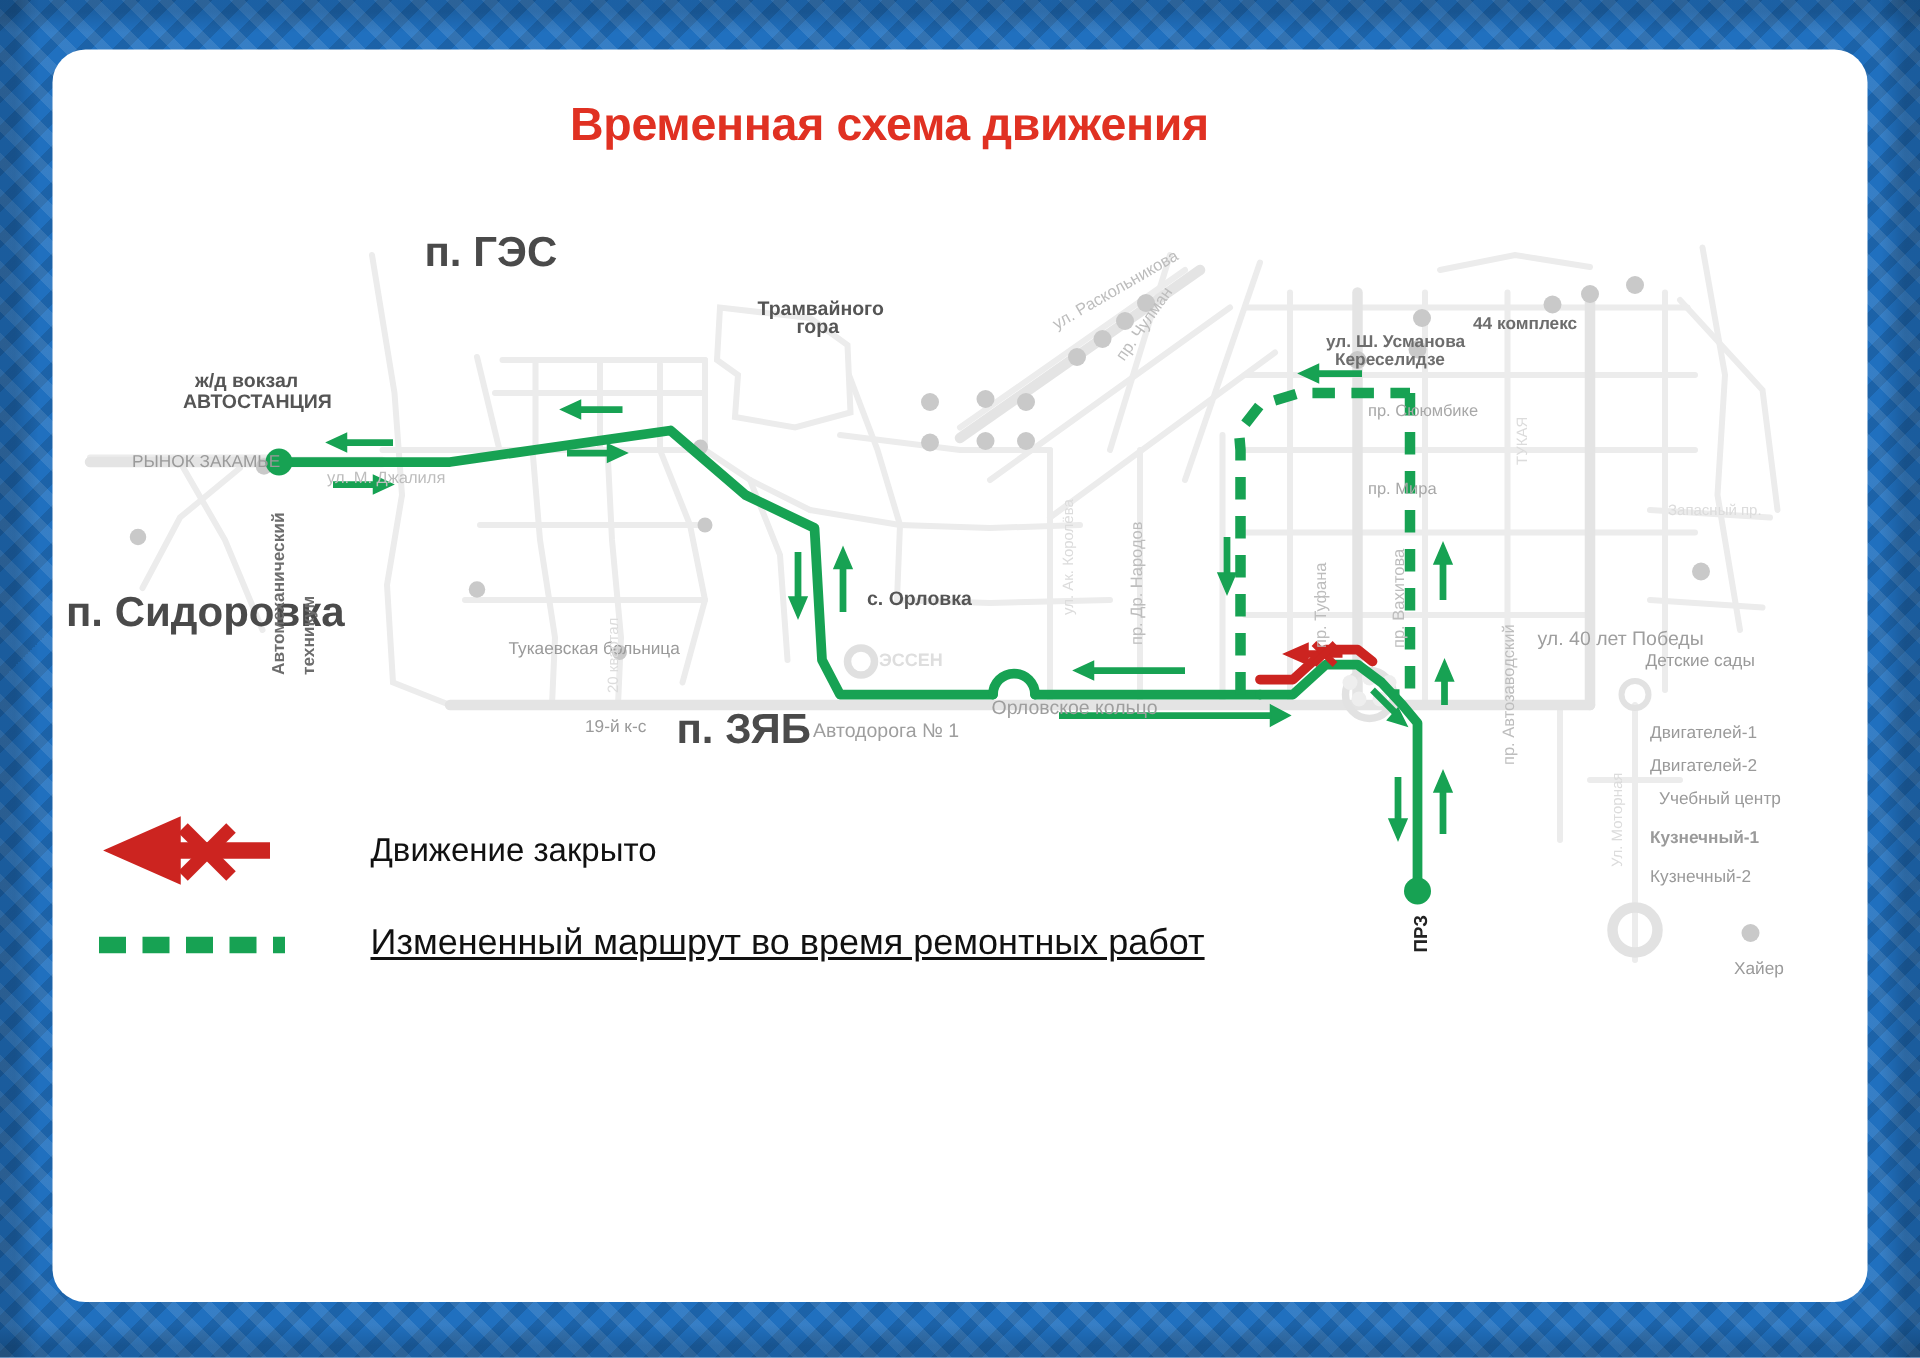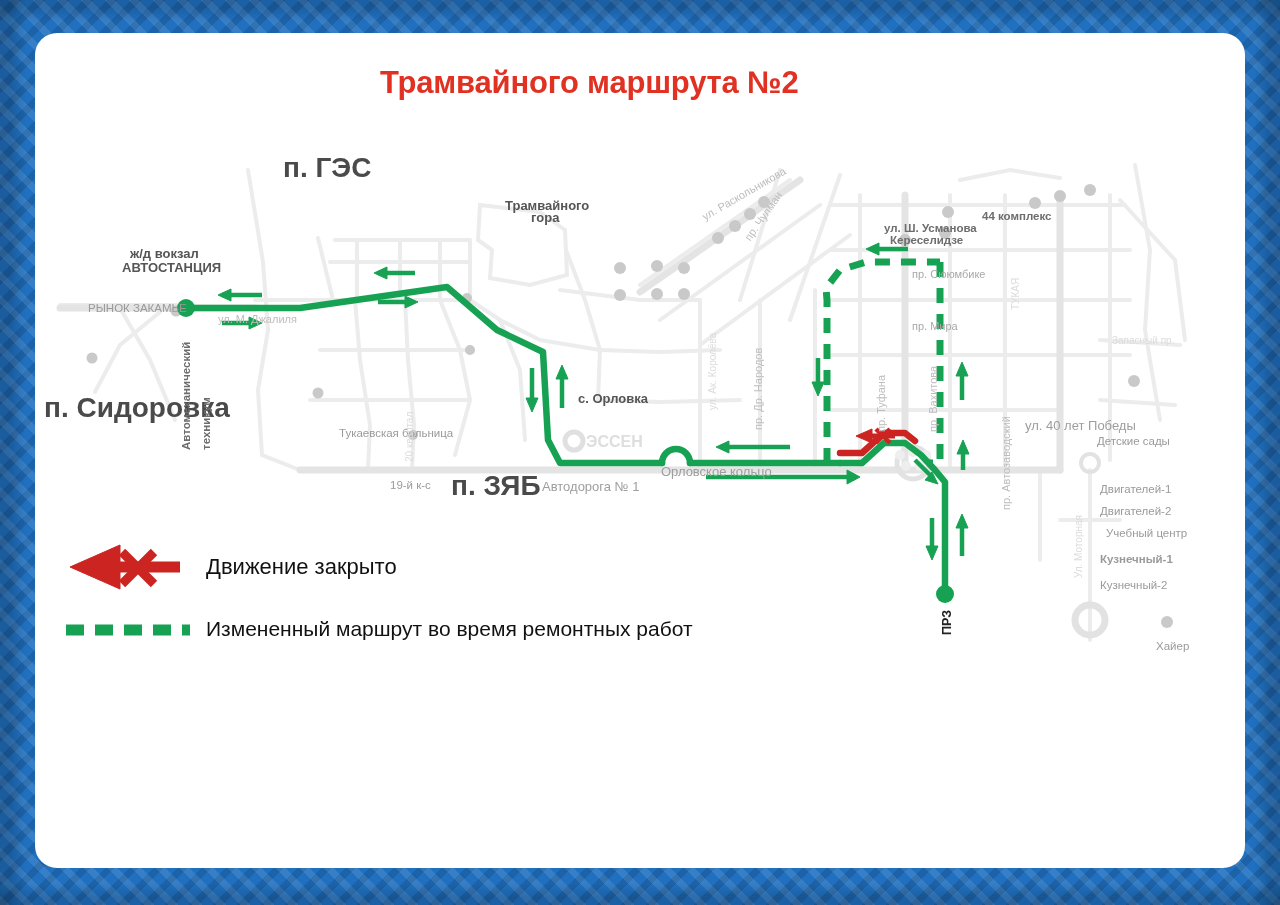--- a/index.html
+++ b/index.html
@@ -53,25 +53,25 @@
   .lab.street{color:#bdbdbd;font-size:11px;}
   .lab.street-d{color:#a8a8a8;font-size:11px;}
   .lab.stop{color:#9a9a9a;font-size:11.5px;}
   .lab.ghost{color:#dcdcdc;font-size:10px;}
   .lab.road{color:#9e9e9e;font-size:13px;}
   .lab.term{color:#222;font-size:12.5px;font-weight:bold;}
   .rot90{transform:rotate(-90deg);transform-origin:0 0;}
 
   
   .legend{position:absolute;left:60px;top:540px;}
-  .legend-row{display:flex;align-items:center;height:54px;}
+  .legend-row{display:flex;align-items:center;height:54px;gap:41px;}
   .legend-row .sym{width:140px;height:46px;position:relative;flex:none;}
   .legend-row .txt{font-size:22px;color:#111;margin-left:6px;}
   .legend-row.dashrow{margin-top:8px;}
-  .legend-row.dashrow .txt{font-size:21px;}
+  .legend-row.dashrow .txt{font-size:24px;text-decoration:underline;}
 </style>
 </head>
 <body>
 
 <div id="poster">
 
   <div class="border-bg"></div>
   <div class="border-shade"></div>
 
   <div class="card"></div>
@@ -313,21 +313,21 @@
 
       <g>
         <circle cx="574" cy="441" r="9" fill="none" stroke="#e0e0e0" stroke-width="5"></circle>
       </g>
 
       </g>
     </svg>
   </div>
 
   <div class="title">
-    <span class="l2">Трамвайного маршрута №2</span>
+    <span>Временная схема движения</span>
   </div>
 
   <div>
 
     <div class="lab district" style="left:283px;top:152px;">п. ГЭС</div>
     <div class="lab district" style="left:44px;top:392px;">п. Сидоровка</div>
     <div class="lab district" style="left:451px;top:470px;">п. ЗЯБ</div>
 
     <div class="lab place" style="left:130px;top:247px;">ж/д вокзал</div>
     <div class="lab place" style="left:122px;top:261px;">АВТОСТАНЦИЯ</div>
@@ -365,21 +365,21 @@
     <div class="lab ghost rot90" style="left:1073px;top:578px;">Ул. Моторная</div>
     <div class="lab ghost" style="left:1112px;top:335px;">Запасный пр.</div>
     <div class="lab ghost rot90" style="left:404px;top:462px;">20 квартал</div>
     <div class="lab ghost rot90" style="left:1010px;top:310px;">ТУКАЯ</div>
 
     <div class="lab place-sm rot90" style="left:180px;top:450px;">Автомеханический</div>
     <div class="lab place-sm rot90" style="left:200px;top:450px;">техникум</div>
 
     <div class="lab term rot90" style="left:940px;top:635px;">ПРЗ</div>
 
-    <div class="lab" style="left:586px;top:433px;color:#dedede;font-size:16px;font-weight:bold;">ЭССЕН</div>
+    <div class="lab" style="left:586px;top:433px;color:#dedede;font-size:12px;font-weight:bold;">ЭССЕН</div>
   </div>
 
   <div class="legend">
 
     <div class="legend-row">
       <div class="sym">
         <svg width="140" height="46" viewBox="0 0 140 46">
           <g fill="#cc2420" stroke="#cc2420">
             <line x1="48" y1="23" x2="120" y2="23" stroke-width="11"></line>
             <polygon points="10,23 60,1 60,45"></polygon>

